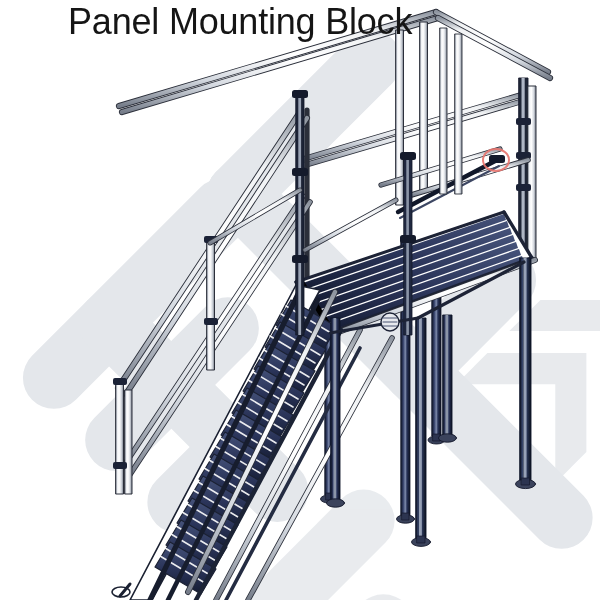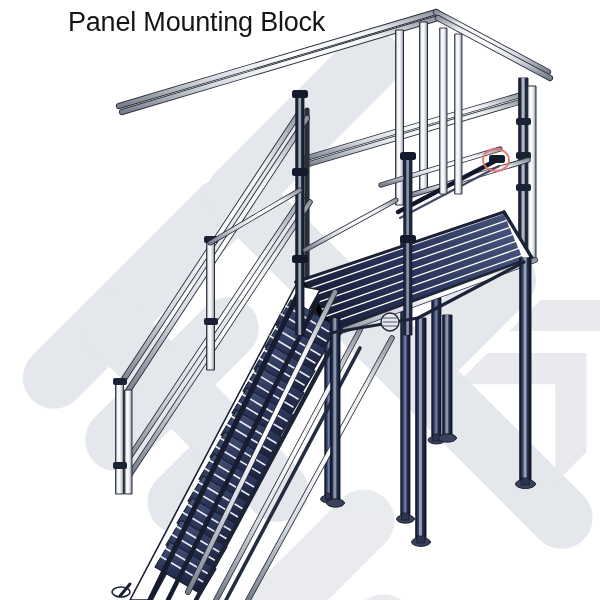--- a/index.html
+++ b/index.html
@@ -321,15 +321,15 @@
         <path d="M305 250 L396 200" stroke="#2b2f3a" stroke-width="5" fill="none"></path>
         <path d="M305 250 L396 200" stroke="url(#gTubeH)" stroke-width="3.4" fill="none"></path>
       </g>
     </g>
 
     <g>
       <ellipse cx="496" cy="160" rx="13" ry="11" fill="none" stroke="#e8756f" stroke-width="2" opacity="0.92"></ellipse>
     </g>
   </svg>
 
-  <div id="title" style="color: rgb(21, 21, 21); font-size: 27px; left: 68px; top: 6px;">Panel Mounting Block</div>
+  <div id="title" style="color: rgb(21, 21, 21); font-size: 36px; left: 68px; top: 6px;">Panel Mounting Block</div>
 
 </div>
 
 </body></html>

